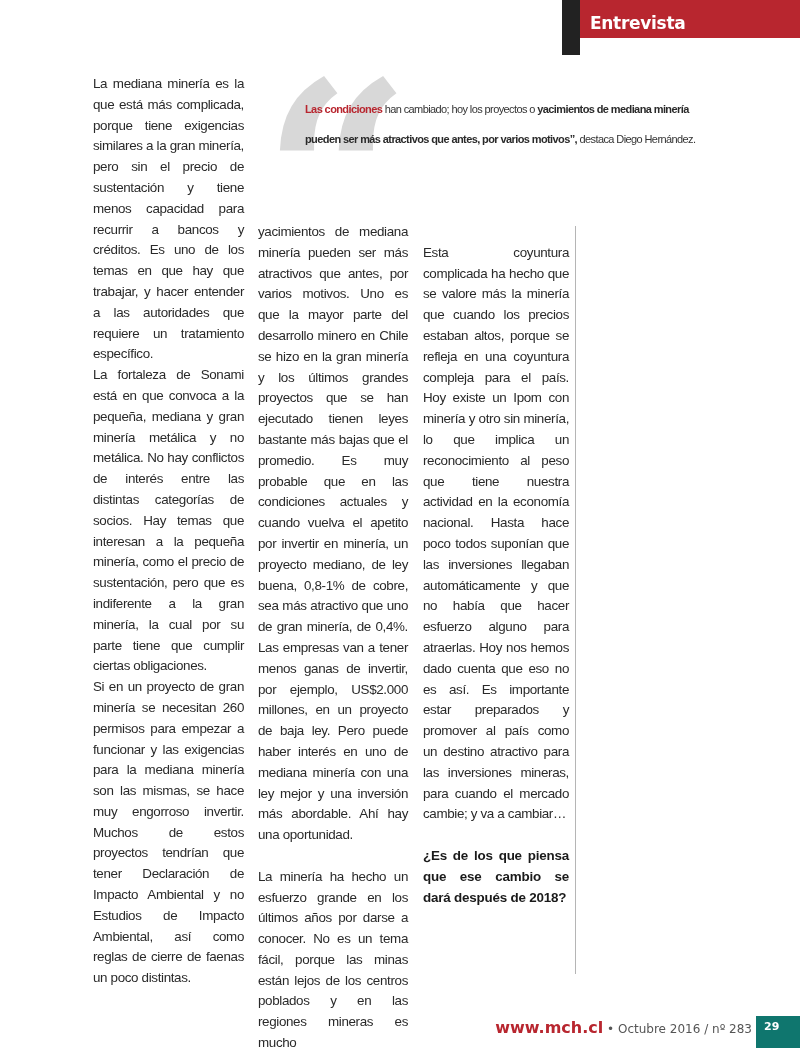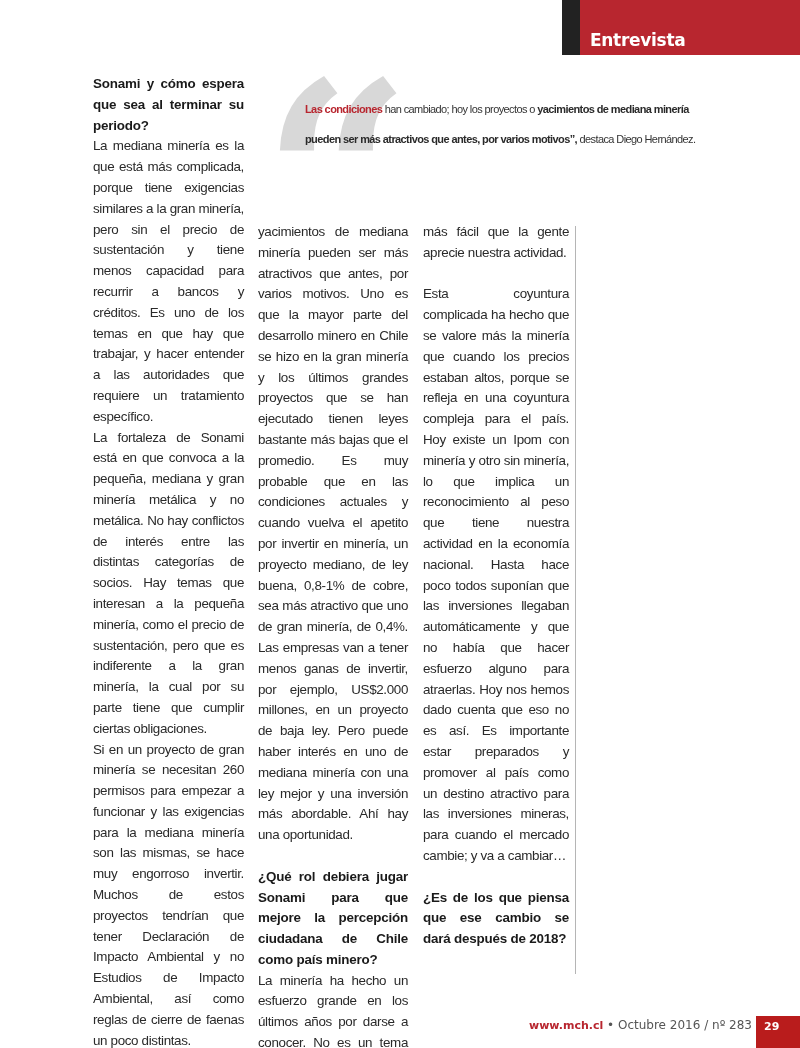--- a/index.html
+++ b/index.html
@@ -1,67 +1,64 @@
 <!DOCTYPE html>
 <html><head>
 <meta charset="utf-8">
 <style>
   html, body { margin:0; padding:0; }
   body { width:800px; height:1048px; background:#ffffff; position:relative; overflow:hidden;
          font-family:"Liberation Sans", sans-serif; color:#2a2a2a; }
-  .section-tab { position:absolute; left:562px; top:0; width:238px; height:55px; background:#b8262f; }
+  .section-tab { position:absolute; left:562px; top:0; width:238px; height:38px; background:#b8262f; }
   .section-tab .dark { position:absolute; left:0; top:0; width:18px; height:55px; background:#222; }
   .section-tab .label { position:absolute; left:28px; bottom:5px; color:#fff; font-weight:bold; font-size:17px;
          letter-spacing:-0.3px; font-family:"DejaVu Sans", sans-serif; }
   .col { position:absolute; font-size:13.4px; line-height:20.8px; text-align:justify; letter-spacing:-0.35px; }
   .col p { margin:0; }
   .col .q { font-weight:bold; color:#1a1a1a; letter-spacing:-0.2px; font-family:"Liberation Sans", sans-serif; }
   .col .gap { height:20.8px; }
   #col1 { left:93px; top:74px; width:151px; }
   #col2 { left:258px; top:222px; width:150px; }
   #col3 { left:423px; top:222px; width:146px; }
   .rule { position:absolute; left:575px; top:226px; width:1px; height:748px; background:#b5b5b5; }
   .quote-mark { position:absolute; left:262px; top:48px; font-size:260px; line-height:1; color:#d8d8d8;
          font-family:"DejaVu Serif", serif; font-weight:bold; }
   .pull { position:absolute; left:305px; top:94px; width:420px; font-family:Liberation Sans, sans-serif;
          font-size:11px; line-height:30px; color:#333; letter-spacing:-0.6px; }
   .pull .red { color:#b8262f; font-weight:bold; }
   .pull .b { font-weight:bold; color:#2a2a2a; }
   .footer { position:absolute; right:48px; top:1018px; font-size:12px; color:#555; font-family:"DejaVu Sans", sans-serif; }
-  .footer .site { color:#b8262f; font-weight:bold; font-size:11px; }
-  .page-num { position:absolute; left:756px; top:1016px; width:44px; height:32px; background:#b91c1c; color:#fff;
+  .footer .site { color:#b8262f; font-weight:bold; font-size:16px; }
+  .page-num { position:absolute; left:756px; top:1016px; width:44px; height:32px; background:#0f766e; color:#fff;
          font-weight:bold; font-size:11px; font-family:"DejaVu Sans", sans-serif; padding:4px 0 0 8px; box-sizing:border-box; }
 </style>
 </head>
 <body>
 
 <div class="section-tab">
   <div class="dark"></div>
   <div class="label">Entrevista</div>
 </div>
 
 <div class="quote-mark">“</div>
 <div class="pull">
   <span class="red">Las condiciones</span><span> han cambiado; hoy los proyectos o </span><span class="b">yacimientos de mediana minería pueden ser más atractivos que antes, por varios motivos”,</span><span> destaca Diego Hernández.</span>
 </div>
 
 <div class="col" id="col1">
-    <p class="q">Sonami y cómo espera que sea al terminar su periodo?</p>
     <p>La mediana minería es la que está más complicada, porque tiene exigencias similares a la gran minería, pero sin el precio de sustentación y tiene menos capacidad para recurrir a bancos y créditos. Es uno de los temas en que hay que trabajar, y hacer entender a las autoridades que requiere un tratamiento específico.</p>
     <p>La fortaleza de Sonami está en que convoca a la pequeña, mediana y gran minería metálica y no metálica. No hay conflictos de interés entre las distintas categorías de socios. Hay temas que interesan a la pequeña minería, como el precio de sustentación, pero que es indiferente a la gran minería, la cual por su parte tiene que cumplir ciertas obligaciones.</p>
     <p>Si en un proyecto de gran minería se necesitan 260 permisos para empezar a funcionar y las exigencias para la mediana minería son las mismas, se hace muy engorroso invertir. Muchos de estos proyectos tendrían que tener Declaración de Impacto Ambiental y no Estudios de Impacto Ambiental, así como reglas de cierre de faenas un poco distintas.</p>
   </div>
 <div class="col" id="col2">
     <p>yacimientos de mediana minería pueden ser más atractivos que antes, por varios motivos. Uno es que la mayor parte del desarrollo minero en Chile se hizo en la gran minería y los últimos grandes proyectos que se han ejecutado tienen leyes bastante más bajas que el promedio. Es muy probable que en las condiciones actuales y cuando vuelva el apetito por invertir en minería, un proyecto mediano, de ley buena, 0,8-1% de cobre, sea más atractivo que uno de gran minería, de 0,4%. Las empresas van a tener menos ganas de invertir, por ejemplo, US$2.000 millones, en un proyecto de baja ley. Pero puede haber interés en uno de mediana minería con una ley mejor y una inversión más abordable. Ahí hay una oportunidad.</p>
     <div class="gap"></div>
-    <p class="q">¿Qué rol debiera jugar Sonami para que mejore la percepción ciudadana de Chile como país minero?</p>
     <p>La minería ha hecho un esfuerzo grande en los últimos años por darse a conocer. No es un tema fácil, porque las minas están lejos de los centros poblados y en las regiones mineras es mucho</p>
   </div>
 <div class="col" id="col3">
-    <p>más fácil que la gente aprecie nuestra actividad.</p>
     <div class="gap"></div>
     <p>Esta coyuntura complicada ha hecho que se valore más la minería que cuando los precios estaban altos, porque se refleja en una coyuntura compleja para el país. Hoy existe un Ipom con minería y otro sin minería, lo que implica un reconocimiento al peso que tiene nuestra actividad en la economía nacional. Hasta hace poco todos suponían que las inversiones llegaban automáticamente y que no había que hacer esfuerzo alguno para atraerlas. Hoy nos hemos dado cuenta que eso no es así. Es importante estar preparados y promover al país como un destino atractivo para las inversiones mineras, para cuando el mercado cambie; y va a cambiar…</p>
     <div class="gap"></div>
     <p class="q">¿Es de los que piensa que ese cambio se dará después de 2018?</p>
   </div>
 <div class="rule"></div>
 
 <div class="footer">
   <span class="site">www.mch.cl</span><span> • Octubre 2016 / nº 283</span>
 </div>

